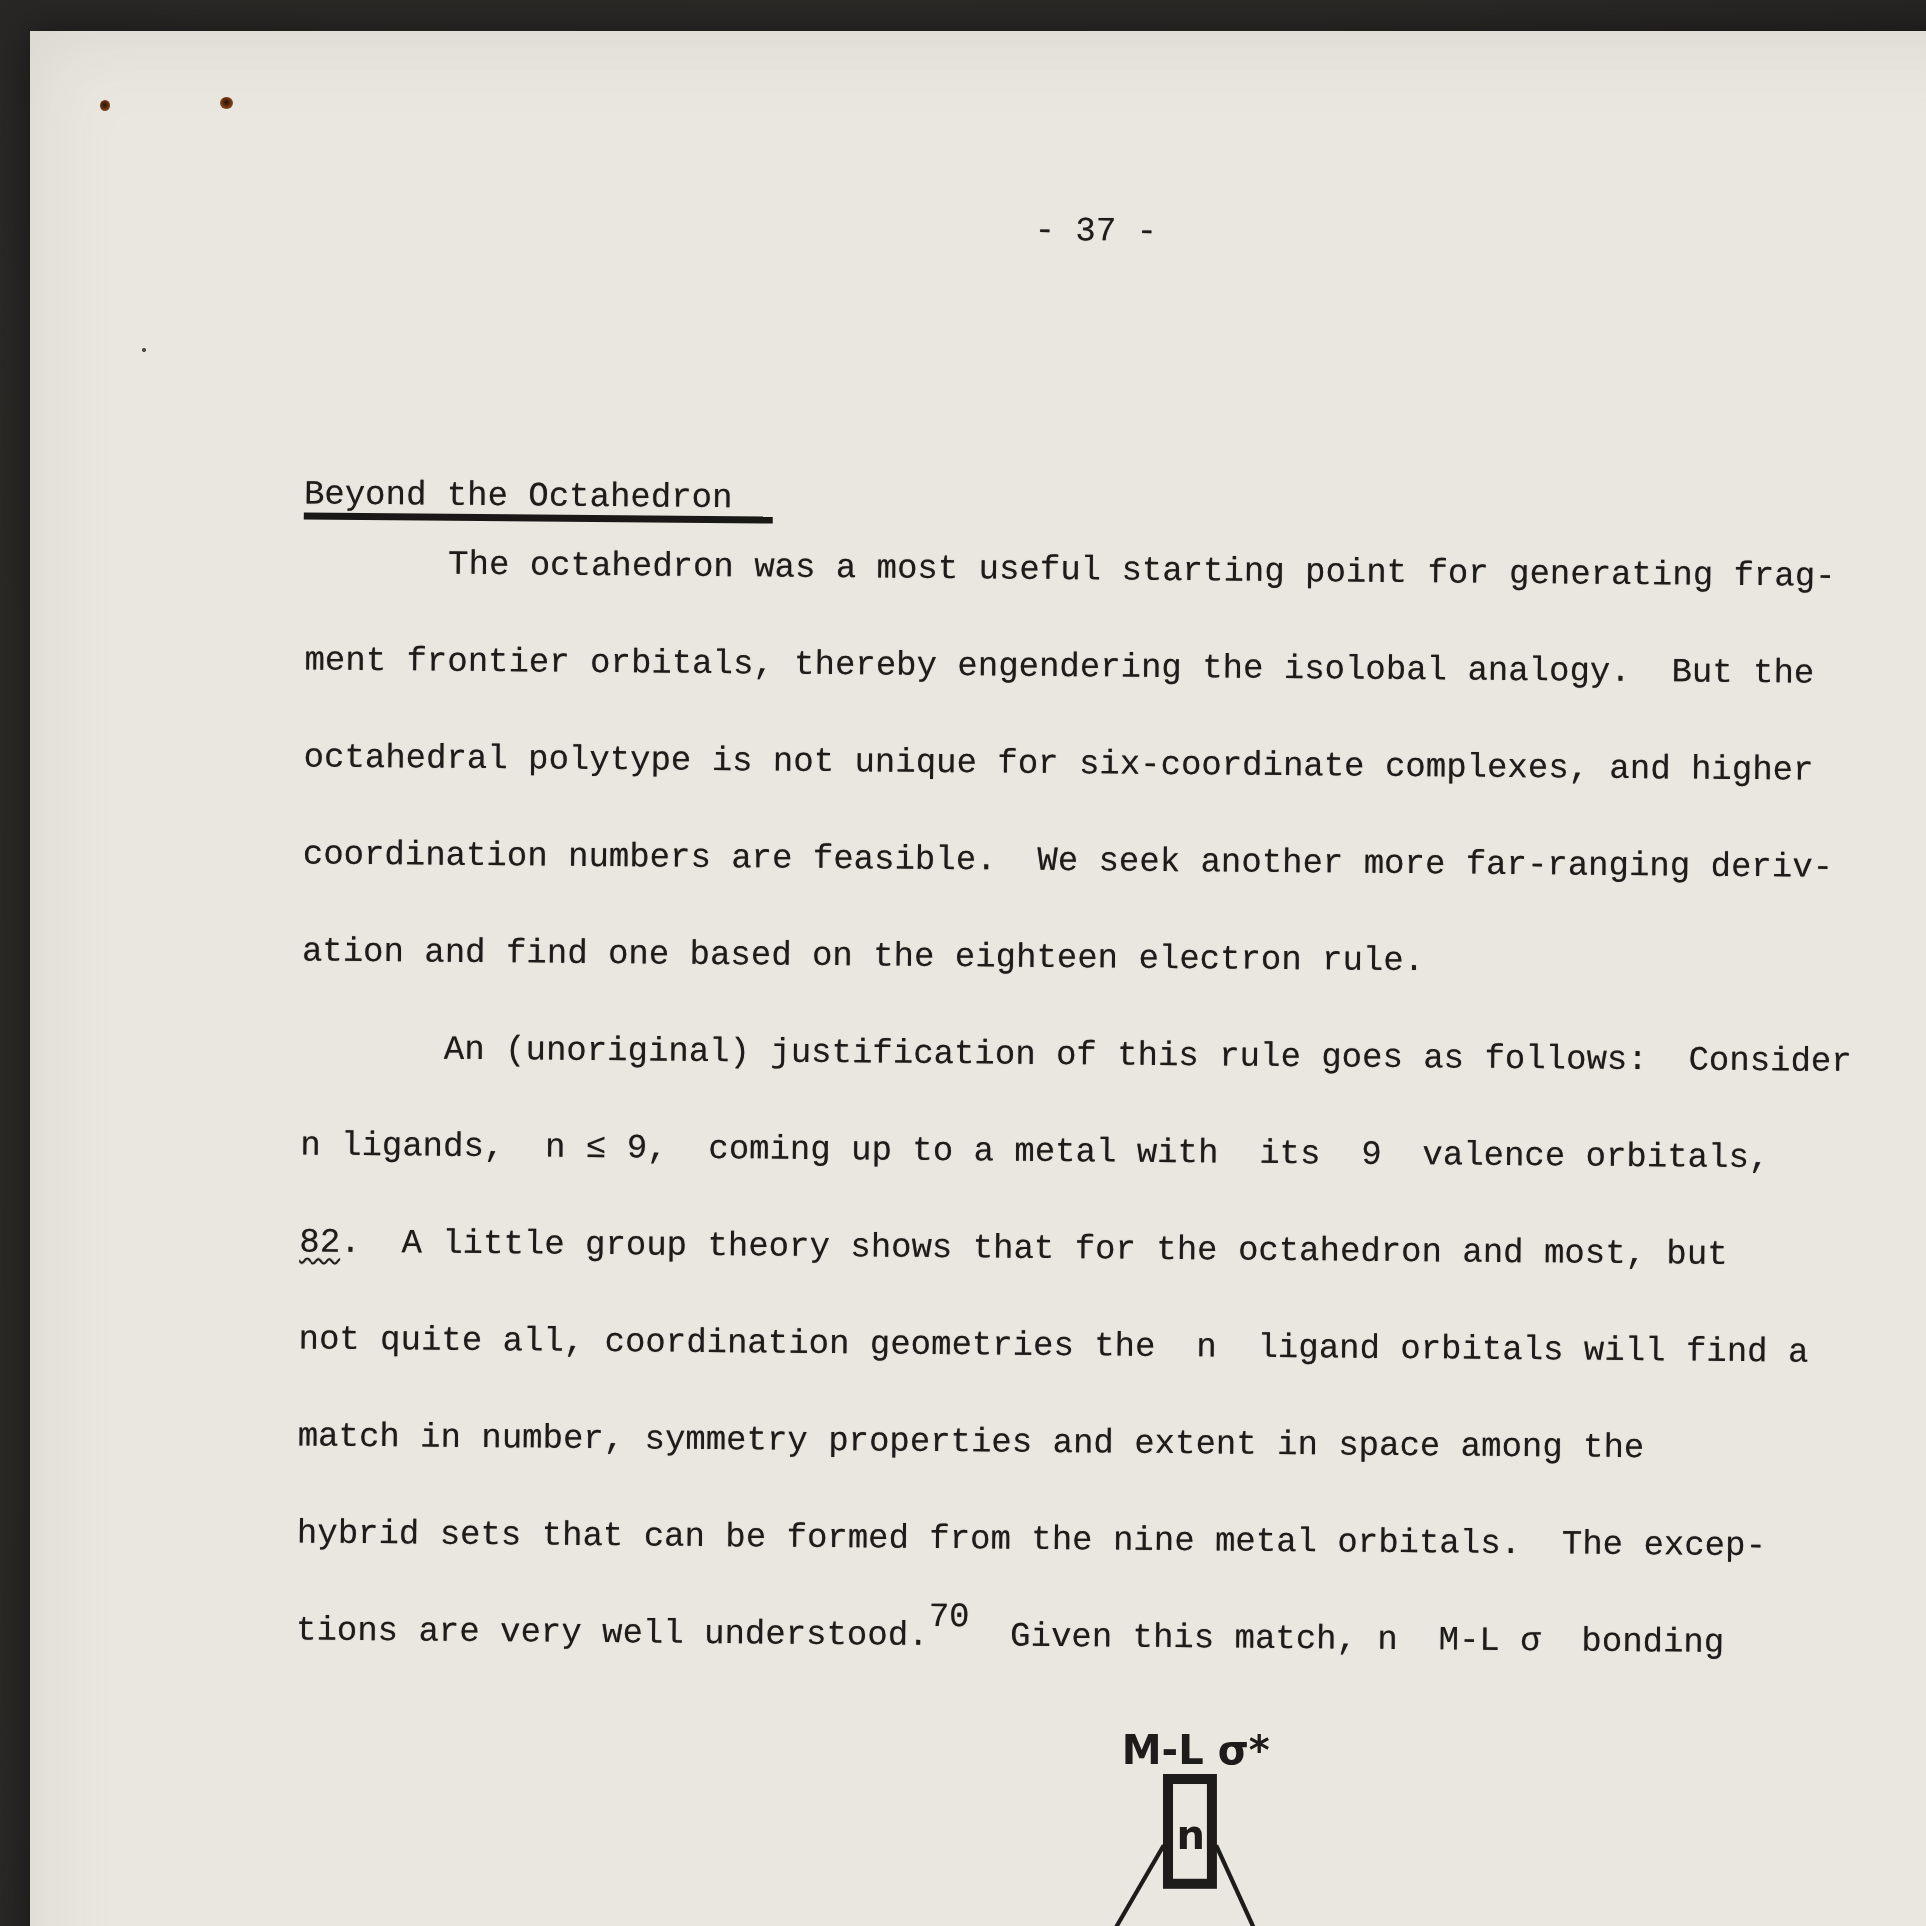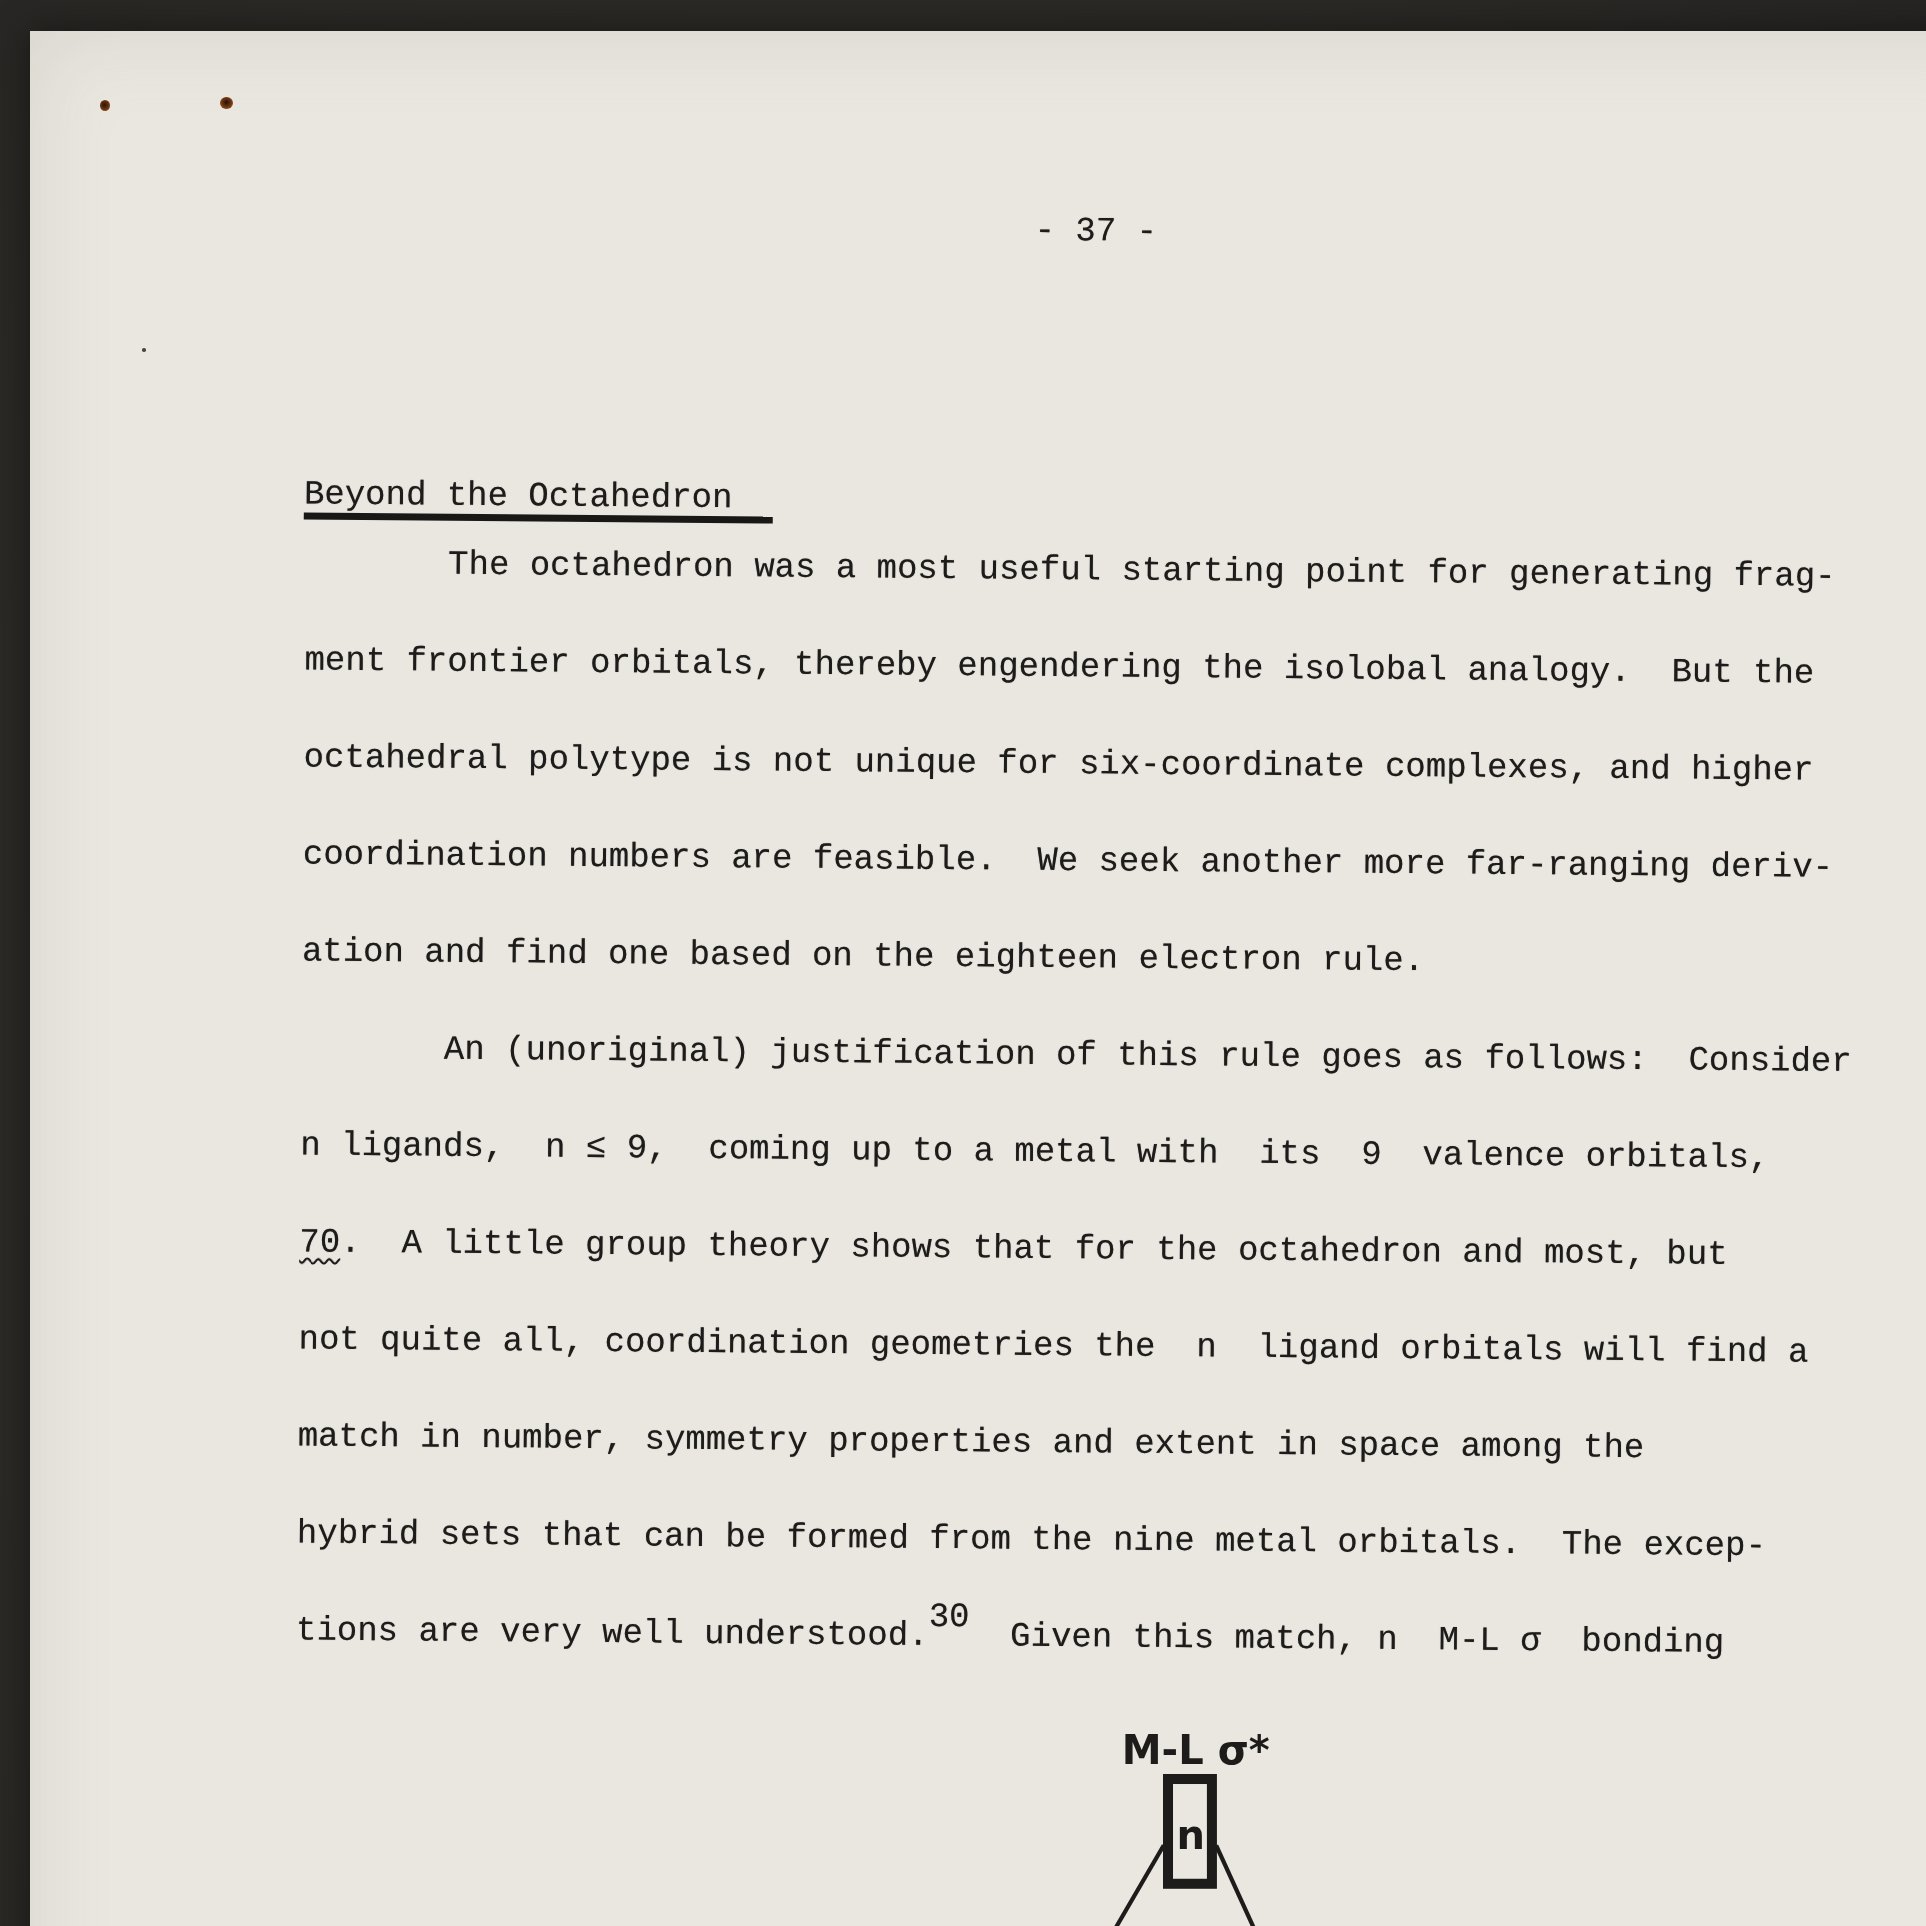--- a/index.html
+++ b/index.html
@@ -119,25 +119,25 @@
       <div class="heading"><span class="headline">Beyond the Octahedron  </span></div>
 
       <div class="bodytext">
         <div class="tline">       The octahedron was a most useful starting point for generating frag-</div>
         <div class="tline">ment frontier orbitals, thereby engendering the isolobal analogy.  But the</div>
         <div class="tline">octahedral polytype is not unique for six-coordinate complexes, and higher</div>
         <div class="tline">coordination numbers are feasible.  We seek another more far-ranging deriv-</div>
         <div class="tline">ation and find one based on the eighteen electron rule.</div>
         <div class="tline">       An (unoriginal) justification of this rule goes as follows:  Consider</div>
         <div class="tline">n ligands,  n ≤ 9,  coming up to a metal with  its  9  valence orbitals,</div>
-        <div class="tline"><span class="ref82">70</span><span>.  A little group theory shows that for the octahedron and most, but</span></div>
+        <div class="tline"><span class="ref82">82</span><span>.  A little group theory shows that for the octahedron and most, but</span></div>
         <div class="tline">not quite all, coordination geometries the  n  ligand orbitals will find a</div>
         <div class="tline">match in number, symmetry properties and extent in space among the</div>
         <div class="tline">hybrid sets that can be formed from the nine metal orbitals.  The excep-</div>
-        <div class="tline"><span>tions are very well understood.</span><span class="sup">30</span><span>  Given this match, n  M-L σ  bonding</span></div>
+        <div class="tline"><span>tions are very well understood.</span><span class="sup">70</span><span>  Given this match, n  M-L σ  bonding</span></div>
       </div>
     </div>
 
     <svg class="diagram" viewBox="1400 4400 2700 2300" xmlns="http://www.w3.org/2000/svg">
       <defs>
         <pattern id="hatch" width="30" height="30" patternUnits="userSpaceOnUse" patternTransform="rotate(45)">
           <rect width="30" height="30" fill="#e9e7e0"></rect>
           <rect x="0" y="0" width="13" height="30" fill="#1d1c1a"></rect>
         </pattern>
       </defs>

